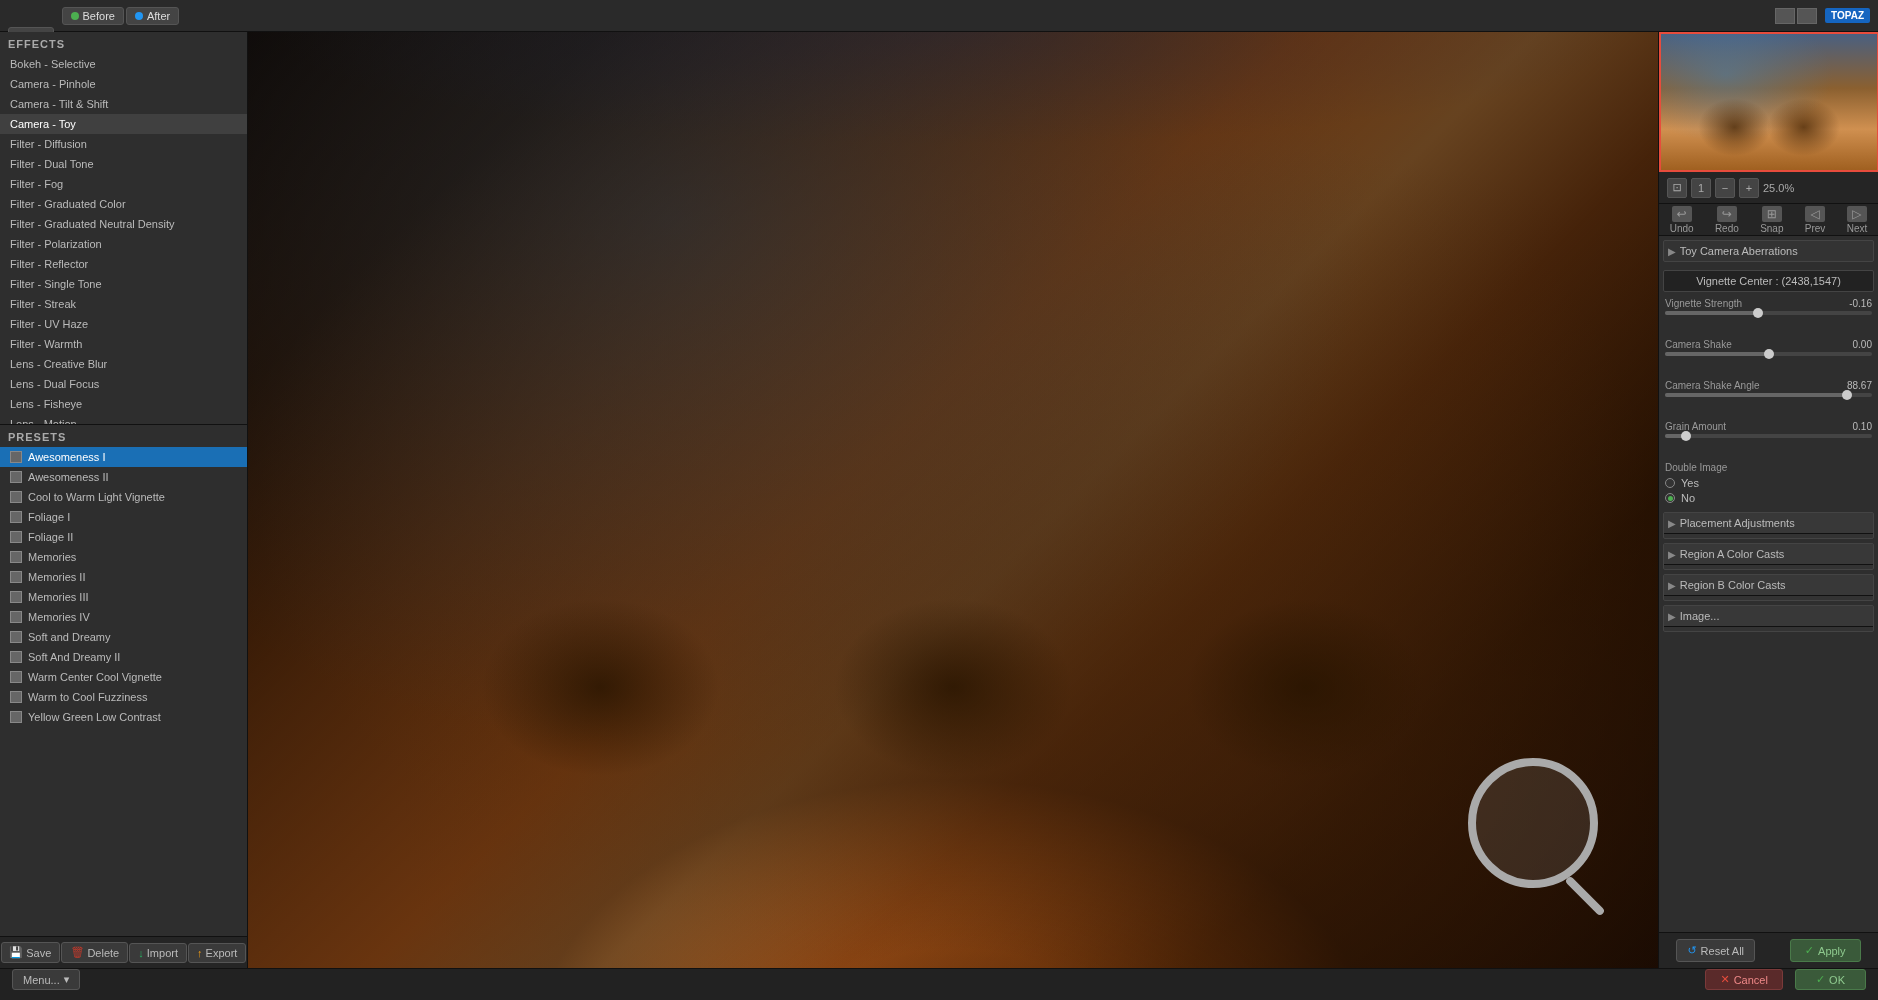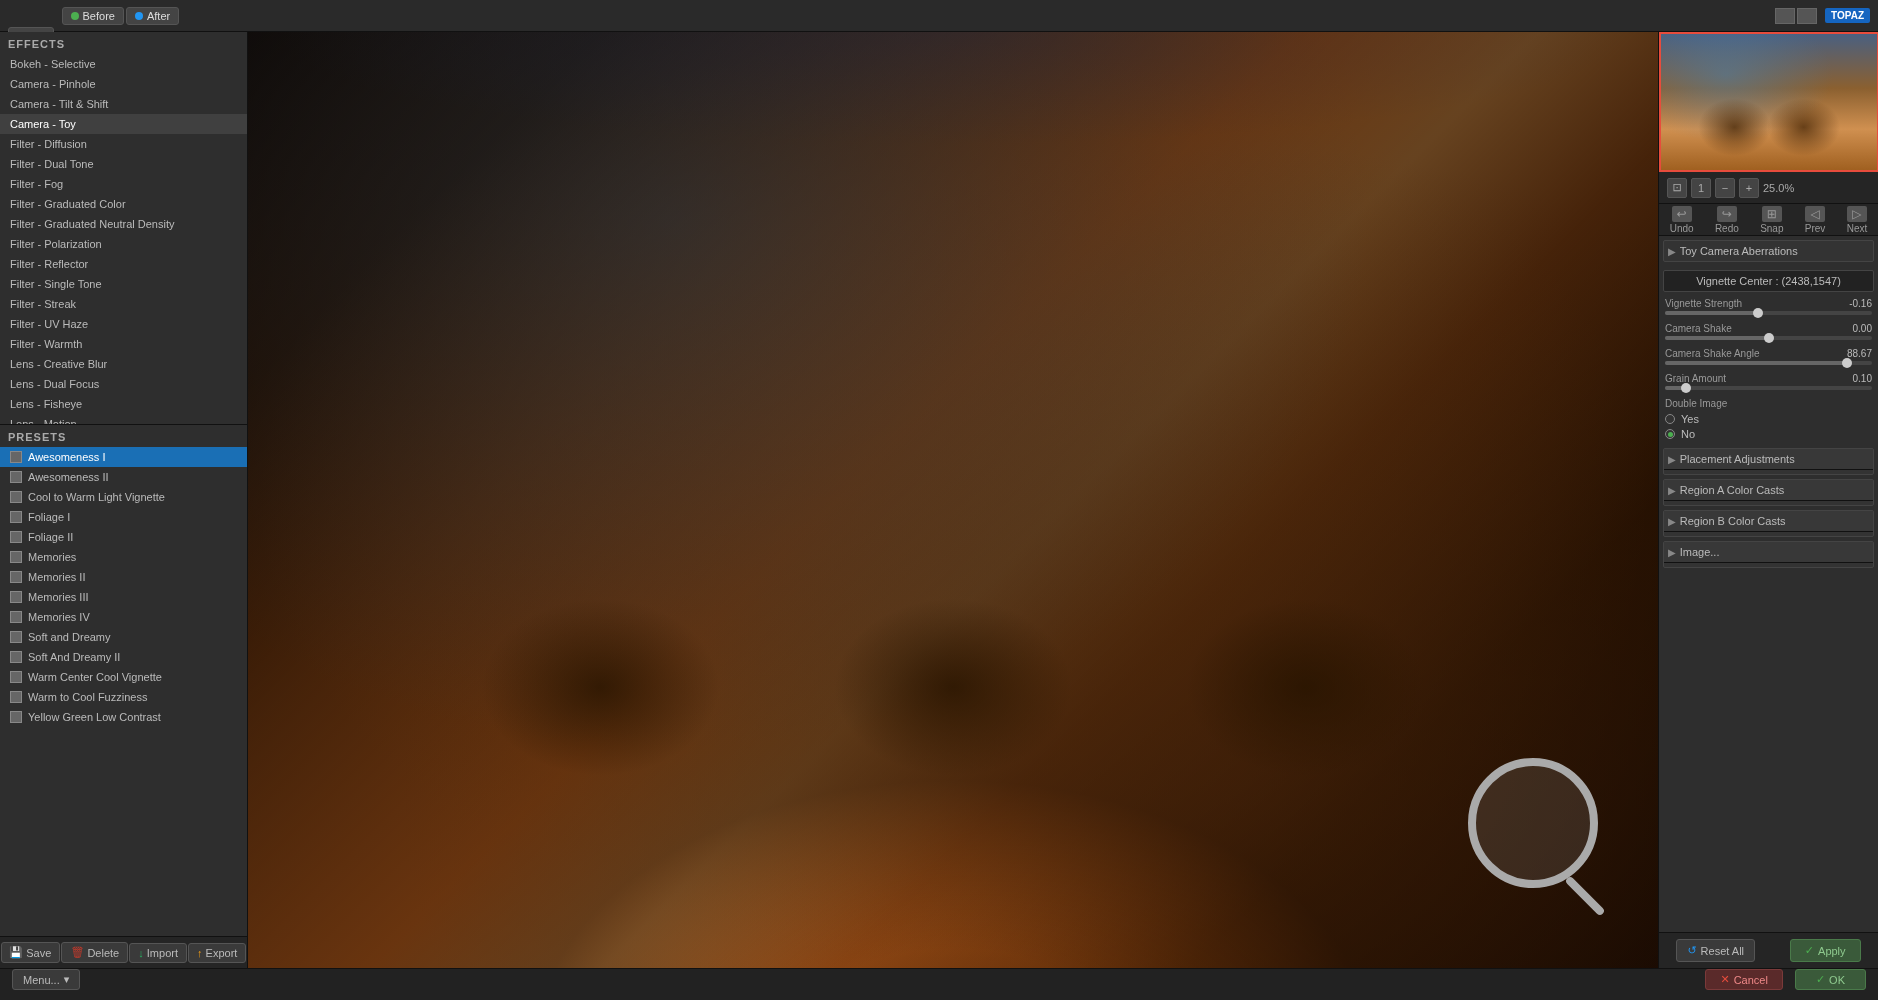--- a/index.html
+++ b/index.html
@@ -363,21 +363,21 @@
       color: #999;
       flex: 1;
     }
     .param-value {
       font-size: 10px;
       color: #bbb;
       width: 40px;
       text-align: right;
     }
     .param-slider-row {
-      margin-bottom: 8px;
+      margin-bottom: 24px;
       padding: 0 2px;
     }
     .param-slider-label-row {
       display: flex;
       justify-content: space-between;
       margin-bottom: 2px;
     }
     .slider-track {
       height: 4px;
       background: #444;

